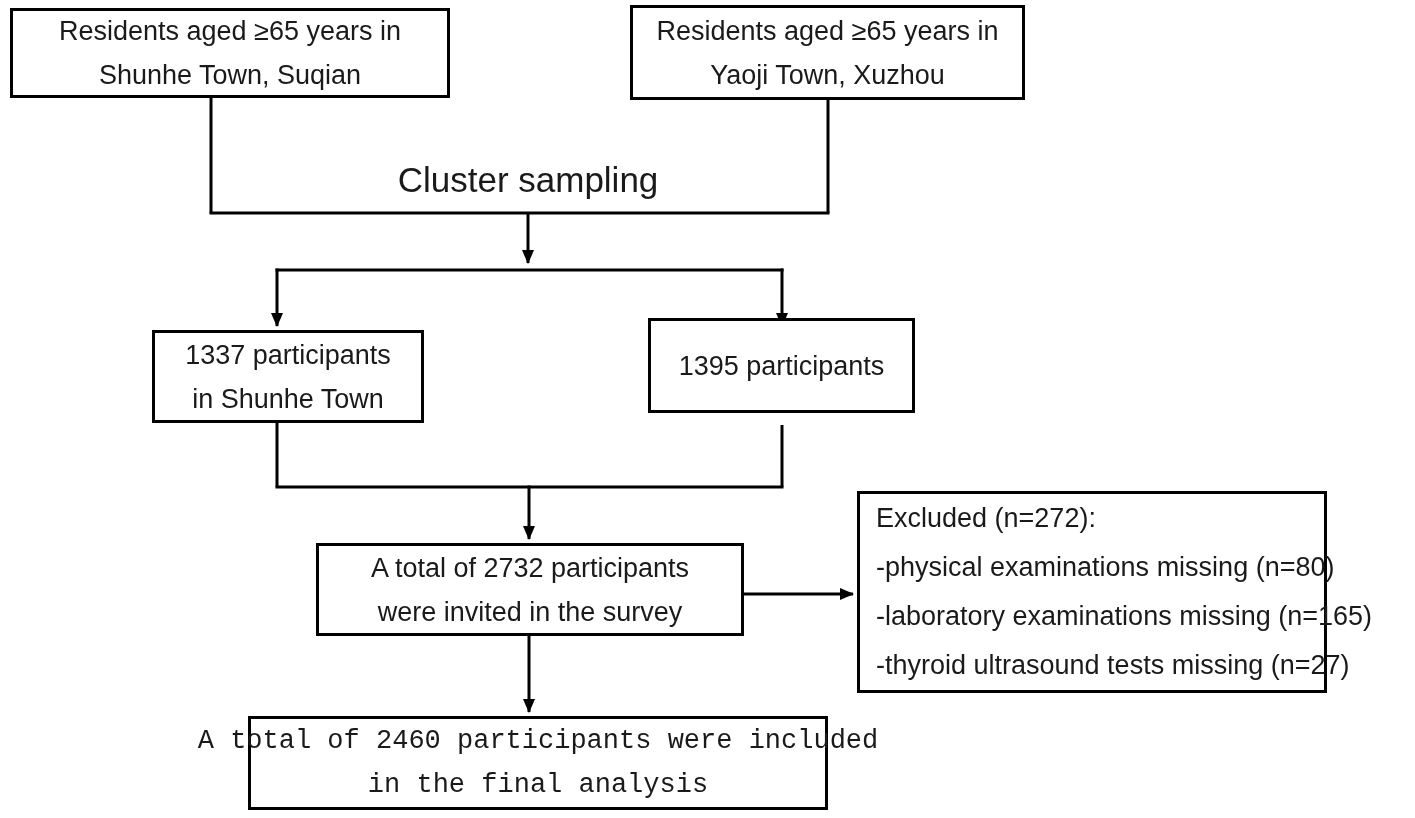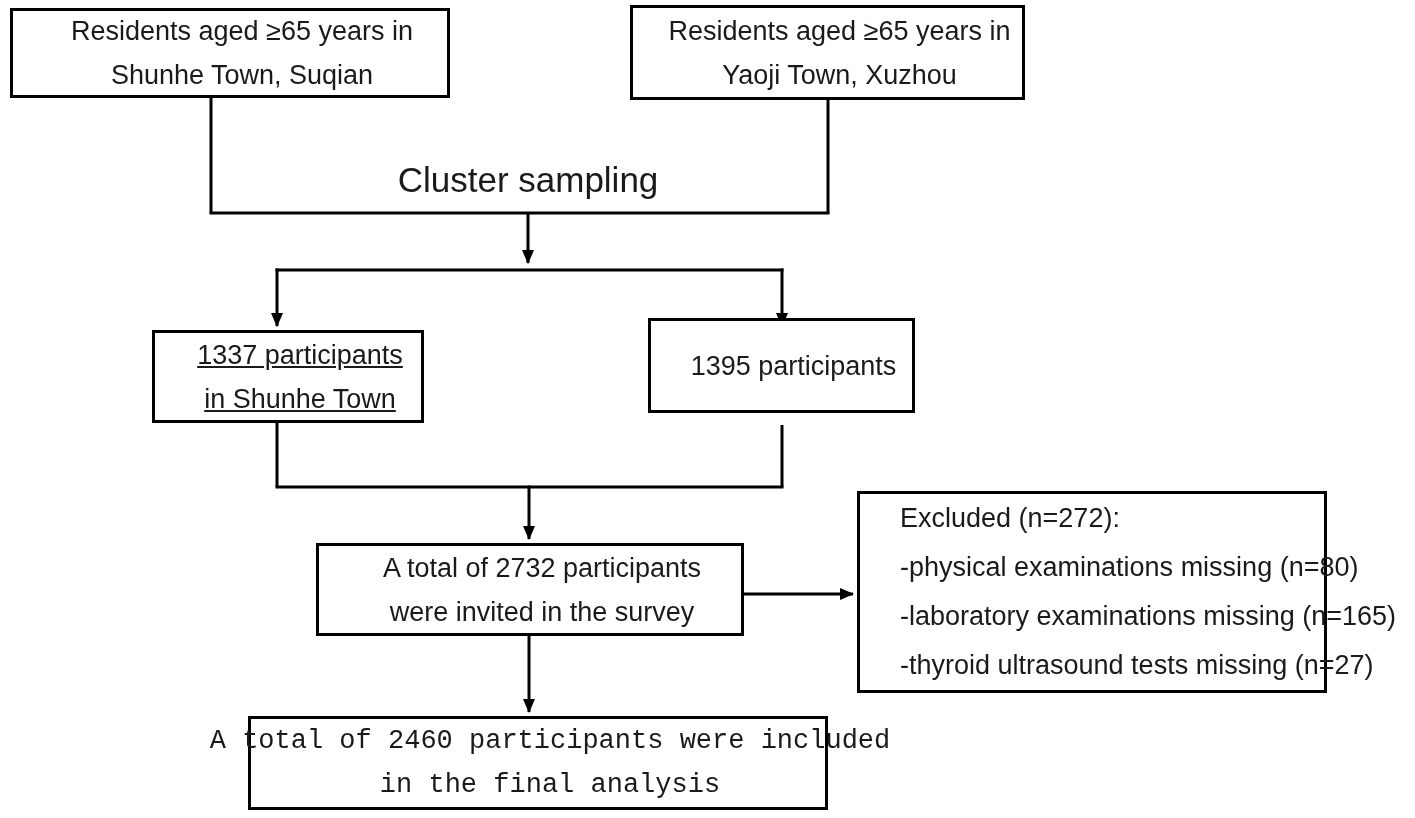--- a/index.html
+++ b/index.html
@@ -29,25 +29,25 @@
     border: 3px solid #000000;
     background: #ffffff;
     display: flex;
     flex-direction: column;
     align-items: center;
     justify-content: center;
     text-align: center;
     font-size: 27px;
     line-height: 44px;
   }
-  .node span { display: block; white-space: nowrap; margin-left: 24px; }
+  .node span { display: block; white-space: nowrap; }
 
   .node-source-left   { left: 10px;  top: 8px;   width: 440px; height: 90px; }
   .node-source-right  { left: 630px; top: 5px;   width: 395px; height: 95px; }
-  .node-part-left     { left: 152px; top: 330px; width: 272px; height: 93px; text-decoration: underline; }
+  .node-part-left     { left: 152px; top: 330px; width: 272px; height: 93px; }
   .node-part-right    { left: 648px; top: 318px; width: 267px; height: 95px; }
   .node-invited       { left: 316px; top: 543px; width: 428px; height: 93px; align-items: center; }
   .node-final         { left: 248px; top: 716px; width: 580px; height: 94px; font-family: Liberation Mono, monospace; }
 
   .node-excluded {
     left: 857px; top: 491px; width: 470px; height: 202px;
     align-items: flex-start;
     text-align: left;
     padding: 4px 8px 4px 16px;
     line-height: 49px;

